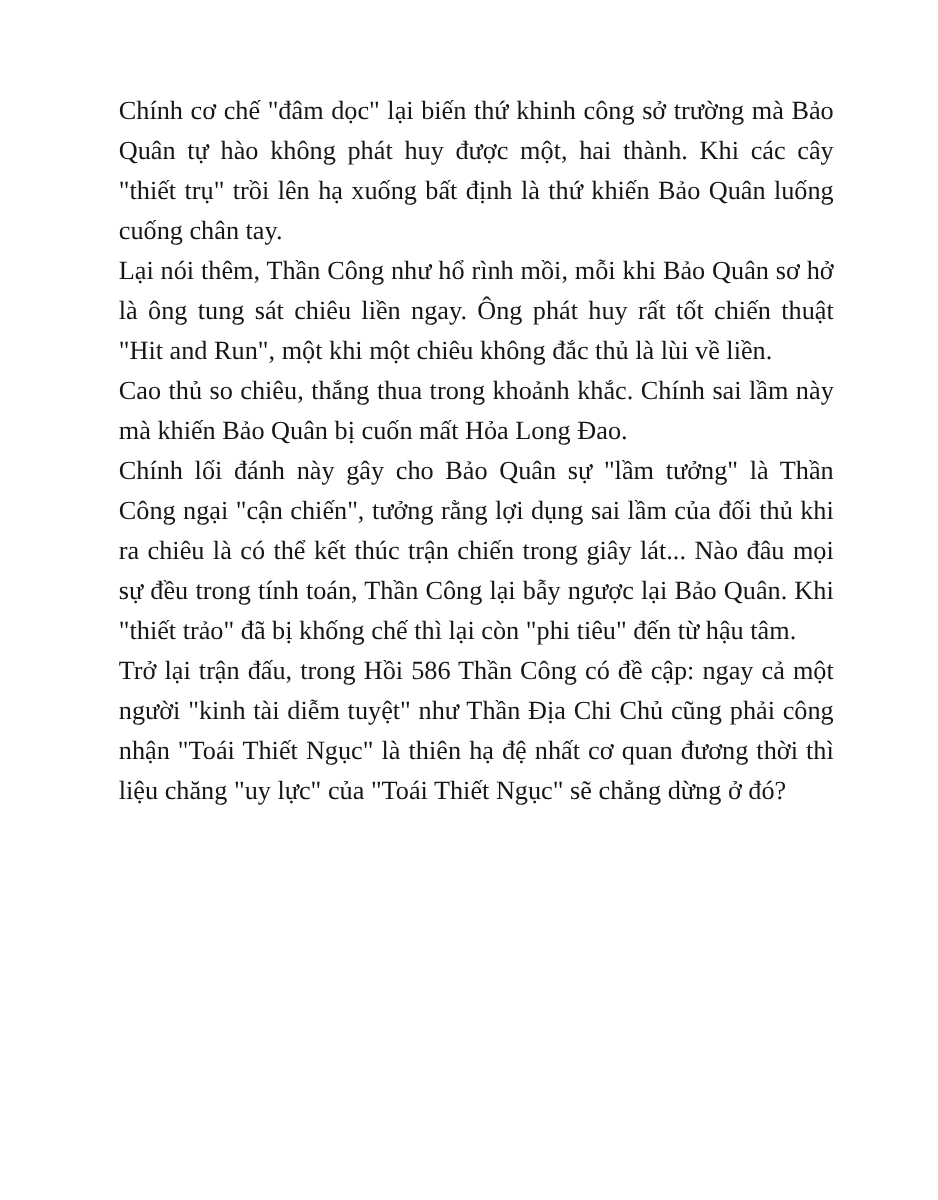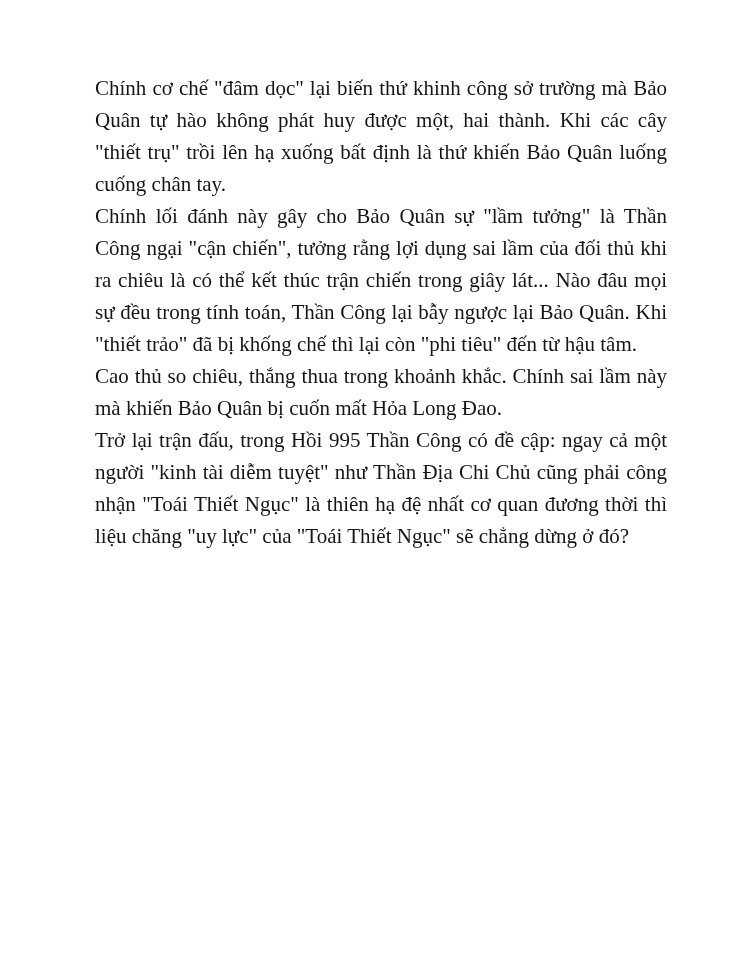--- a/index.html
+++ b/index.html
@@ -35,17 +35,18 @@
     padding: 0;
     text-indent: 0;
   }
 </style>
 </head>
 <body style="--page-bg: #ffffff; --text-color: #161616;">
 
 <div class="page">
   <div class="text-block">
     <p>Chính cơ chế "đâm dọc" lại biến thứ khinh công sở trường mà Bảo Quân tự hào không phát huy được một, hai thành. Khi các cây "thiết trụ" trồi lên hạ xuống bất định là thứ khiến Bảo Quân luống cuống chân tay.</p>
+    <p>Lại nói thêm, Thần Công như hổ rình mồi, mỗi khi Bảo Quân sơ hở là ông tung sát chiêu liền ngay. Ông phát huy rất tốt chiến thuật "Hit and Run", một khi một chiêu không đắc thủ là lùi về liền.</p>
+    <p>Cao thủ so chiêu, thắng thua trong khoảnh khắc. Chính sai lầm này mà khiến Bảo Quân bị cuốn mất Hỏa Long Đao.</p>
     <p>Chính lối đánh này gây cho Bảo Quân sự "lầm tưởng" là Thần Công ngại "cận chiến", tưởng rằng lợi dụng sai lầm của đối thủ khi ra chiêu là có thể kết thúc trận chiến trong giây lát... Nào đâu mọi sự đều trong tính toán, Thần Công lại bẫy ngược lại Bảo Quân. Khi "thiết trảo" đã bị khống chế thì lại còn "phi tiêu" đến từ hậu tâm.</p>
-    <p>Cao thủ so chiêu, thắng thua trong khoảnh khắc. Chính sai lầm này mà khiến Bảo Quân bị cuốn mất Hỏa Long Đao.</p>
-    <p>Trở lại trận đấu, trong Hồi 995 Thần Công có đề cập: ngay cả một người "kinh tài diễm tuyệt" như Thần Địa Chi Chủ cũng phải công nhận "Toái Thiết Ngục" là thiên hạ đệ nhất cơ quan đương thời thì liệu chăng "uy lực" của "Toái Thiết Ngục" sẽ chẳng dừng ở đó?</p>
+    <p>Trở lại trận đấu, trong Hồi 586 Thần Công có đề cập: ngay cả một người "kinh tài diễm tuyệt" như Thần Địa Chi Chủ cũng phải công nhận "Toái Thiết Ngục" là thiên hạ đệ nhất cơ quan đương thời thì liệu chăng "uy lực" của "Toái Thiết Ngục" sẽ chẳng dừng ở đó?</p>
   </div>
 </div>
 
 </body></html>

